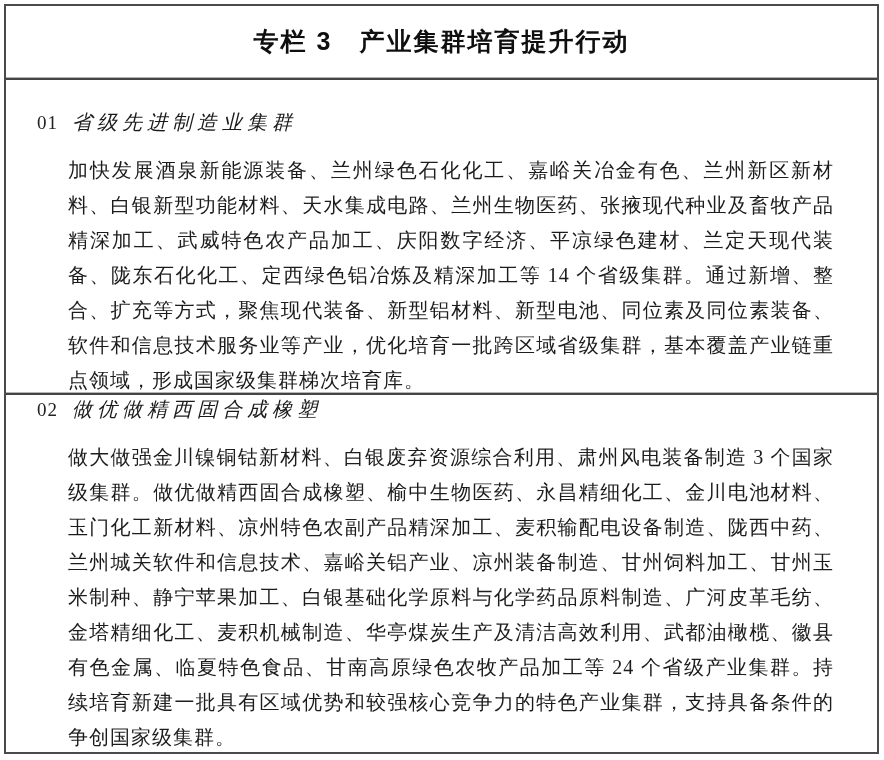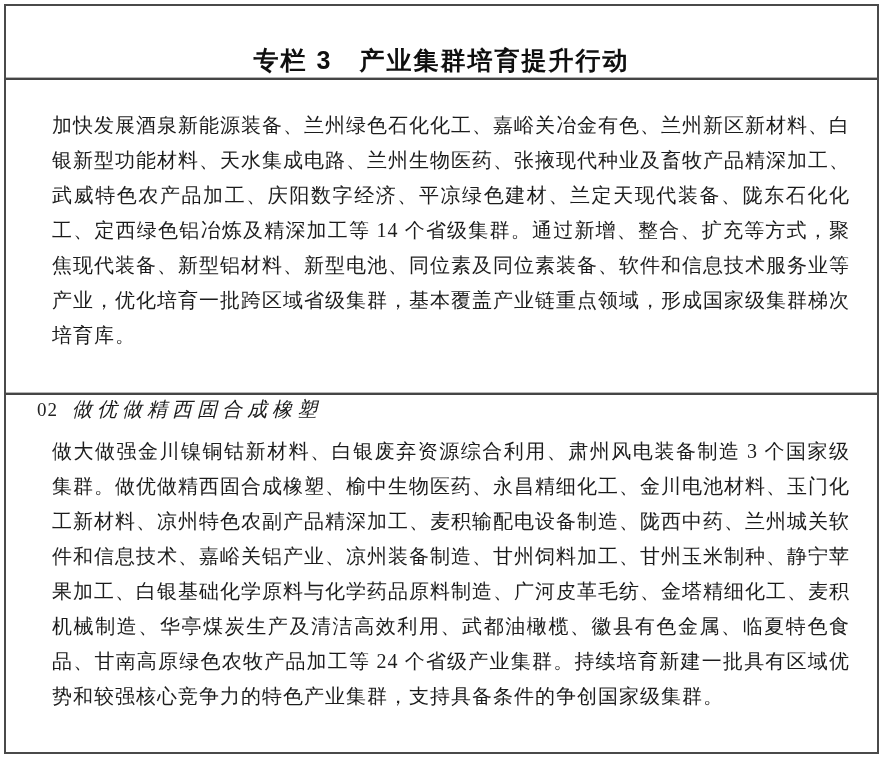--- a/index.html
+++ b/index.html
@@ -17,21 +17,21 @@
     left: 4px;
     top: 4px;
     width: 875px;
     height: 750px;
     border: 2px solid #4a4a4a;
     background: #ffffff;
   }
   .title-row {
     height: 71px;
     display: flex;
-    align-items: flex-end;
+    align-items: center;
     justify-content: center;
   }
   .box-title {
     margin: 0;
     font-family: "Liberation Sans", "DejaVu Sans", sans-serif;
     font-weight: bold;
     font-size: 25px;
     letter-spacing: 2px;
     color: #0f0f0f;
     white-space: pre;
@@ -60,40 +60,44 @@
     margin-right: 14px;
   }
   .section-heading {
     font-family: "Liberation Serif", "DejaVu Serif", serif;
     font-style: italic;
     font-size: 20px;
     letter-spacing: 5px;
     color: #1a1a1a;
   }
   .section-body {
-    margin: 0;
+    margin: 16px;
     font-size: 20px;
     line-height: 35px;
     letter-spacing: 1px;
     text-align: justify;
     color: #1c1c1c;
   }
 </style>
 </head>
 <body>
 
 <div class="callout-box">
 
   <div class="title-row">
     <h1 class="box-title">专栏 3　产业集群培育提升行动</h1>
   </div>
 
   <div class="row-divider"></div>
 
   <section class="section first">
+    <div class="heading-line">
+      <span class="section-number">01</span>
+      <span class="section-heading">省级先进制造业集群</span>
+    </div>
     <p class="section-body">加快发展酒泉新能源装备、兰州绿色石化化工、嘉峪关冶金有色、兰州新区新材料、白银新型功能材料、天水集成电路、兰州生物医药、张掖现代种业及畜牧产品精深加工、武威特色农产品加工、庆阳数字经济、平凉绿色建材、兰定天现代装备、陇东石化化工、定西绿色铝冶炼及精深加工等 14 个省级集群。通过新增、整合、扩充等方式，聚焦现代装备、新型铝材料、新型电池、同位素及同位素装备、软件和信息技术服务业等产业，优化培育一批跨区域省级集群，基本覆盖产业链重点领域，形成国家级集群梯次培育库。</p>
   </section>
 
   <div class="row-divider"></div>
 
   <section class="section second">
     <div class="heading-line">
       <span class="section-number">02</span>
       <span class="section-heading">做优做精西固合成橡塑</span>
     </div>

